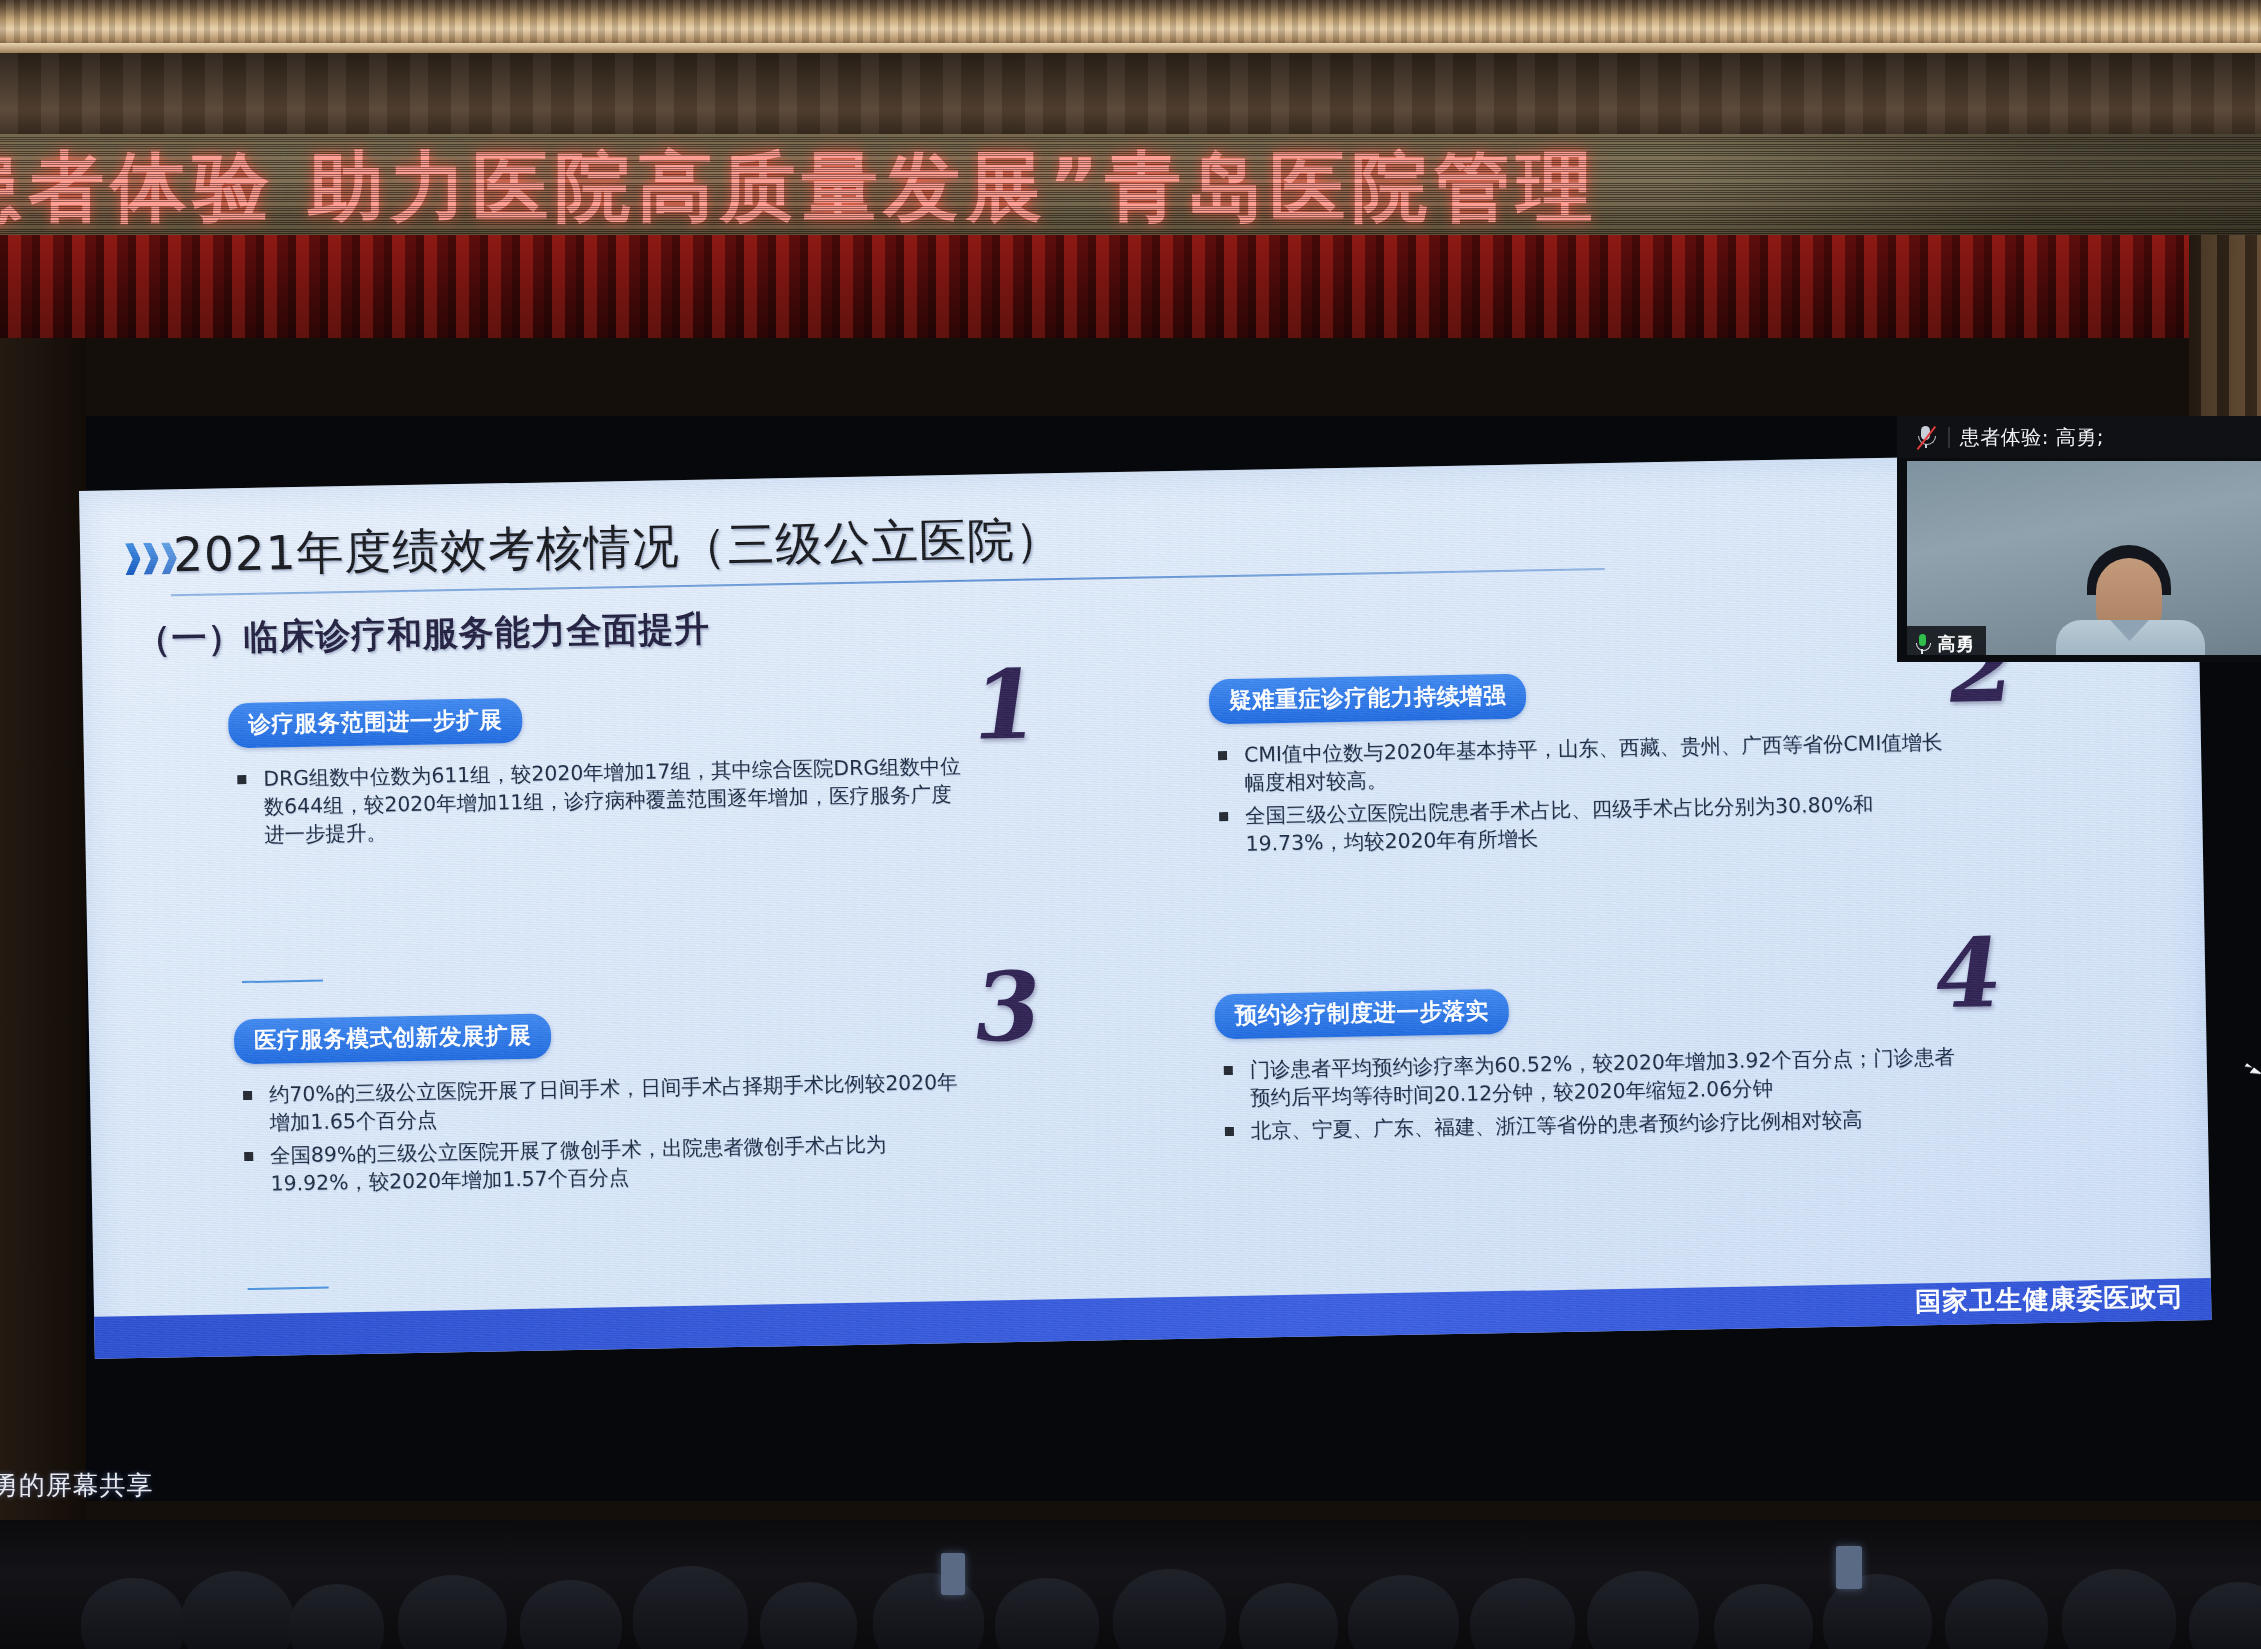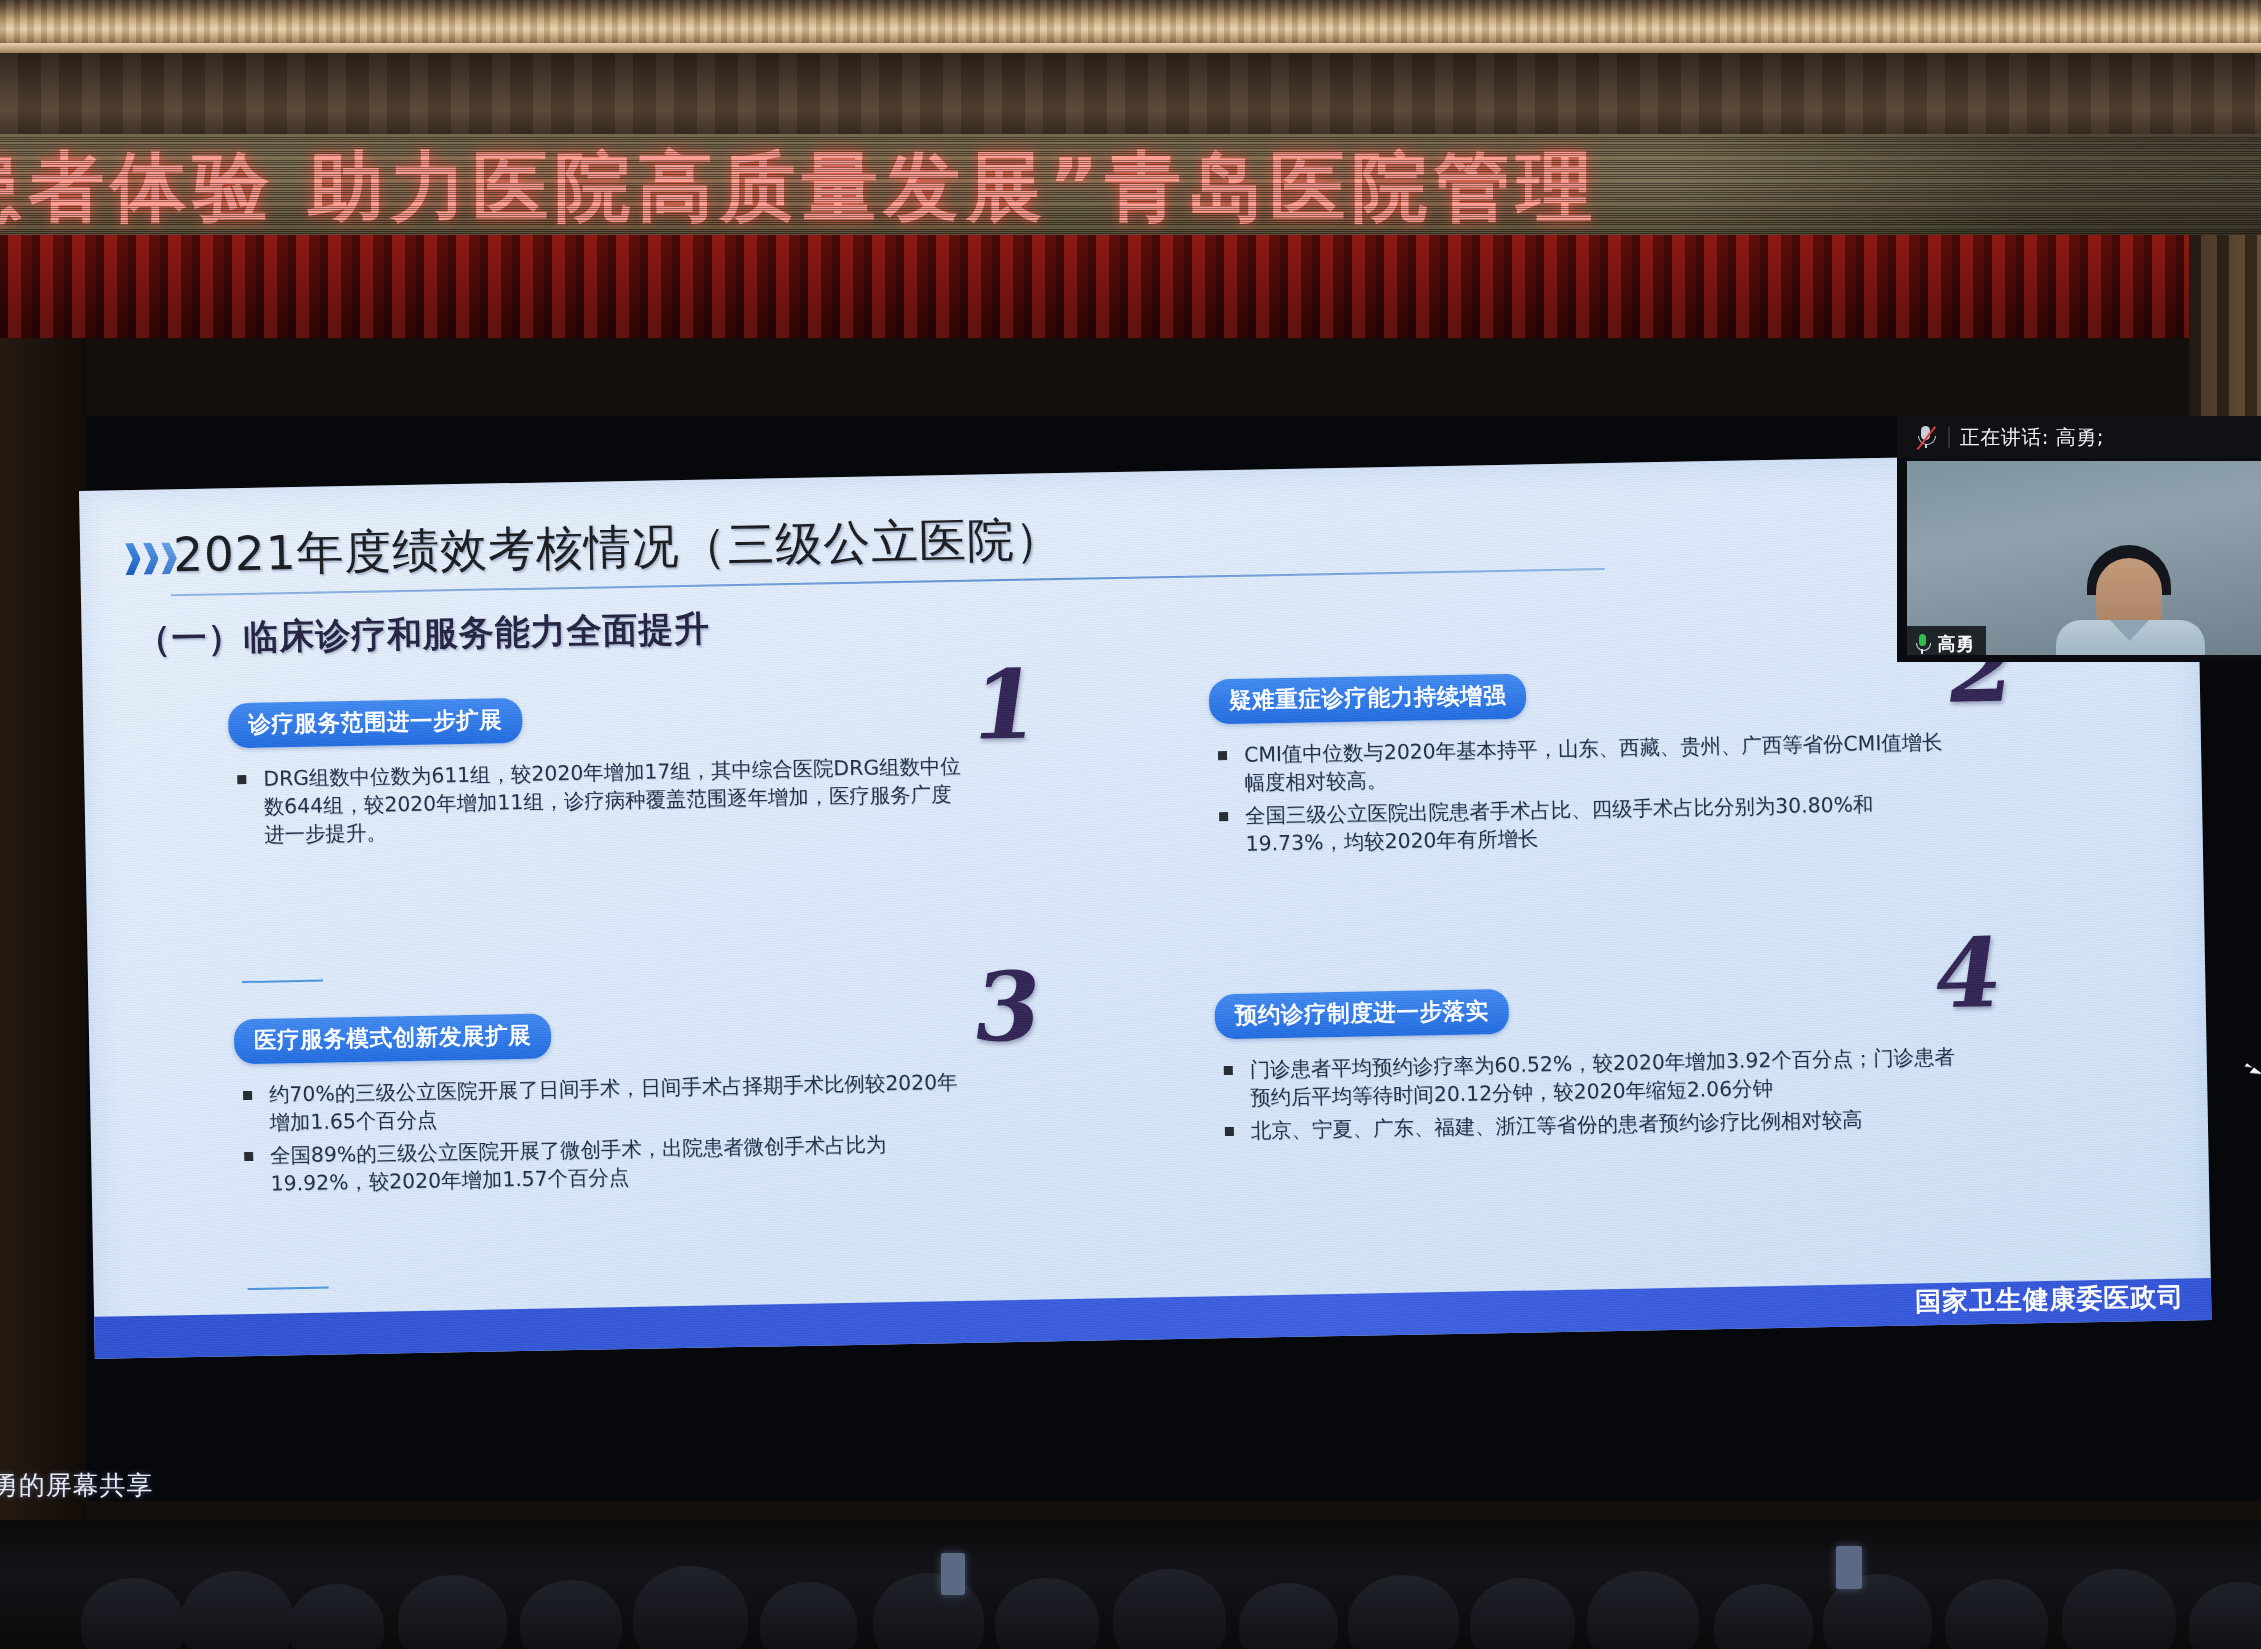--- a/index.html
+++ b/index.html
@@ -239,21 +239,21 @@
 
   <div class="pip">
     <div class="pip-bar">
       <div class="mic-mute">
         <div class="body"></div>
           <div class="arc"></div>
           <div class="stem"></div>
           <div class="slash"></div>
       </div>
       <div class="pip-div"></div>
-      <div class="pip-speaking">正在讲话: 高勇;</div>
+      <div class="pip-speaking">患者体验: 高勇;</div>
 
     </div>
     <div class="pip-video">
       <div class="hair"></div>
         <div class="face"></div>
         <div class="shirt"></div>
         <div class="collar"></div>
     </div>
     <div class="pip-name">
       <div class="mic-on">

